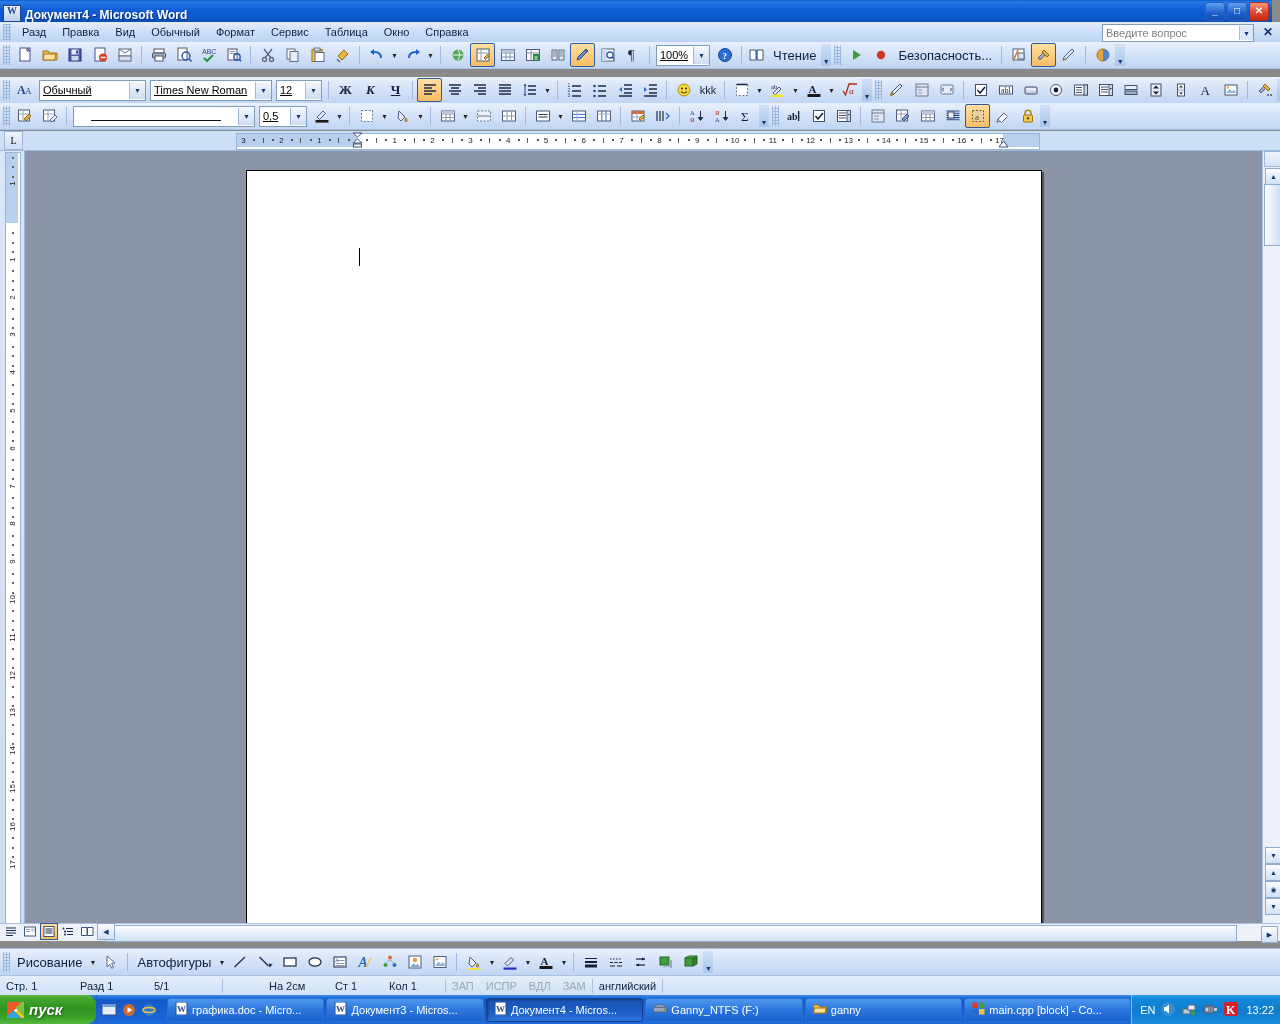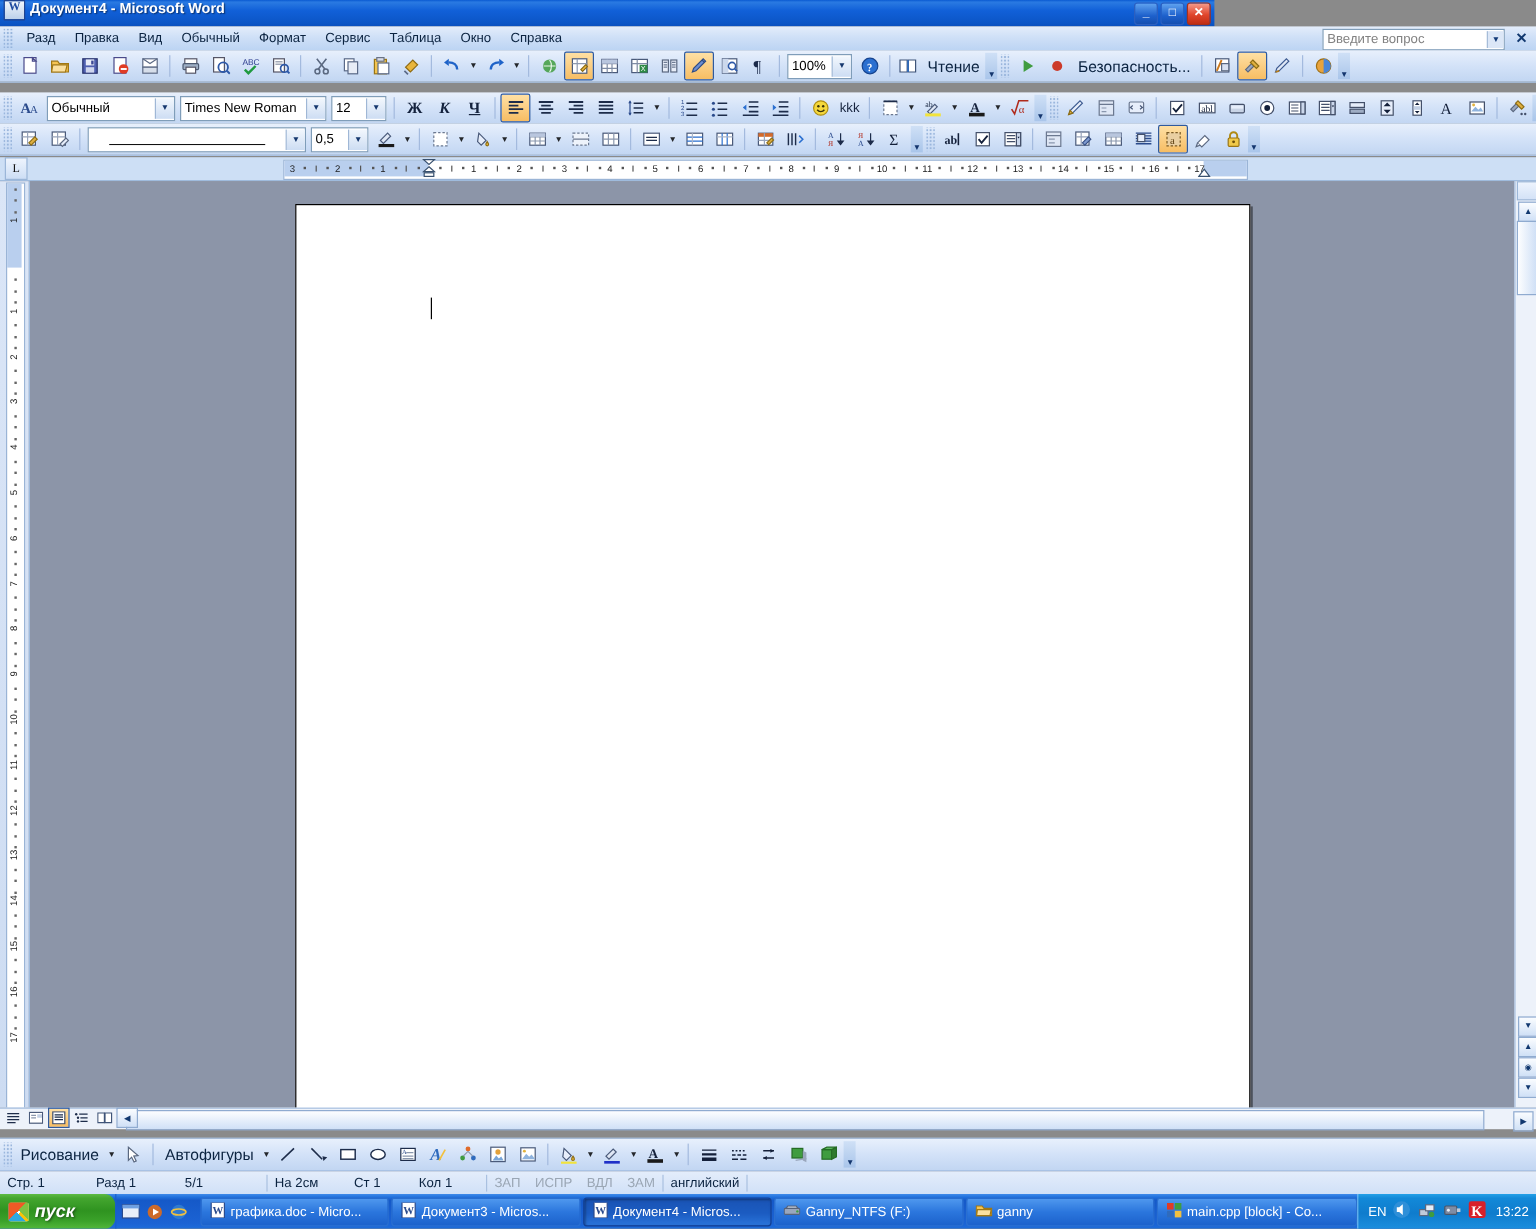--- a/index.html
+++ b/index.html
@@ -6,23 +6,23 @@
   body{
     width:1280px;height:1024px;overflow:hidden;
     font-family:"Liberation Sans",sans-serif;font-size:11px;
     background:#8a8a8a;
     -webkit-font-smoothing:none;
   }
   .app{position:relative;width:1280px;height:1024px;}
 
   
   .titlebar{
-    position:absolute;left:0;top:0;width:1012px;height:22px;
+    position:absolute;left:0;top:0;width:1272px;height:22px;
     background:linear-gradient(to bottom,#0a5ad2 0%,#2a7ae2 8%,#1160d8 40%,#0b55c6 88%,#0a4fbe 100%);
-    display:flex;align-items:flex-start;
+    display:flex;align-items:flex-end;
   }
   .title-icon{
     width:16px;height:15px;margin-left:3px;margin-right:4px;
     background:linear-gradient(to bottom,#f2f6fb,#bcd0ea);
     border:1px solid #21438e;border-radius:1px;
     position:relative;flex:0 0 auto;
   }
   .title-icon:after{
     content:"W";position:absolute;left:0;right:0;top:-1px;text-align:center;
     font-size:10px;font-weight:bold;color:#1f4aa0;font-family:"Liberation Serif",serif;
@@ -73,21 +73,21 @@
     position:relative;border:1px solid transparent;border-radius:2px;
   }
   .btn.active{border:1px solid #2f5a9e;background:linear-gradient(to bottom,#ffe2a8,#ffc濃);background:linear-gradient(to bottom,#ffdfa0,#ffc濃 100%);background:linear-gradient(to bottom,#ffe0a4,#f7bd63);}
   .btn svg{display:block;}
   .dd{width:11px;height:22px;flex:0 0 auto;display:flex;align-items:center;justify-content:center;
       font-size:7px;color:#24272b;}
   .combo{
     height:19px;background:#fff;border:1px solid #7f9db9;display:flex;align-items:center;
     flex:0 0 auto;margin:0 2px;
   }
-  .combo .cval{flex:1;padding-left:3px;font-size:11px;color:#000;white-space:nowrap;overflow:hidden;}
+  .combo .cval{flex:1;padding-left:3px;font-size:11px;color:#000;white-space:nowrap;overflow:hidden;text-decoration:underline;}
   .combo .cbtn{width:15px;height:17px;background:linear-gradient(to bottom,#f2f7fd,#cdddf3);
     border-left:1px solid #9fb7d6;display:flex;align-items:center;justify-content:center;
     font-size:7px;color:#16386e;}
   .tlabel{font-size:13px;color:#0b2340;padding:0 5px;white-space:nowrap;}
 
   
   .rulerrow{position:absolute;left:0;top:131px;width:1280px;height:19px;
     background:#cddff5;border-bottom:1px solid #9fbbdd;display:flex;align-items:center;}
   .tabsel{width:17px;height:17px;margin-left:4px;background:linear-gradient(to bottom,#eef4fd,#cddef5);
     border:1px solid #9bb6d8;display:flex;align-items:center;justify-content:center;
@@ -1236,21 +1236,21 @@
         </svg>
     </div>
     <div class="ovf">▾</div>
   </div>
 
   <div class="statusbar">
     <span class="st" style="min-width:62px;">Стр. 1</span>
     <span class="st" style="min-width:62px;">Разд 1</span>
     <span class="st" style="min-width:62px;">5/1</span>
     <span class="stsep"></span>
-    <span class="st" style="min-width:54px;">На 2см</span>
+    <span class="st" style="min-width:54px;margin-left:40px;">На 2см</span>
     <span class="st" style="min-width:42px;">Ст 1</span>
     <span class="st" style="min-width:50px;">Кол 1</span>
     <span class="stsep"></span>
     <span class="st dim">ЗАП</span>
     <span class="st dim">ИСПР</span>
     <span class="st dim">ВДЛ</span>
     <span class="st dim">ЗАМ</span>
     <span class="stsep"></span>
     <span class="st">английский</span>
     <span class="stsep"></span>

